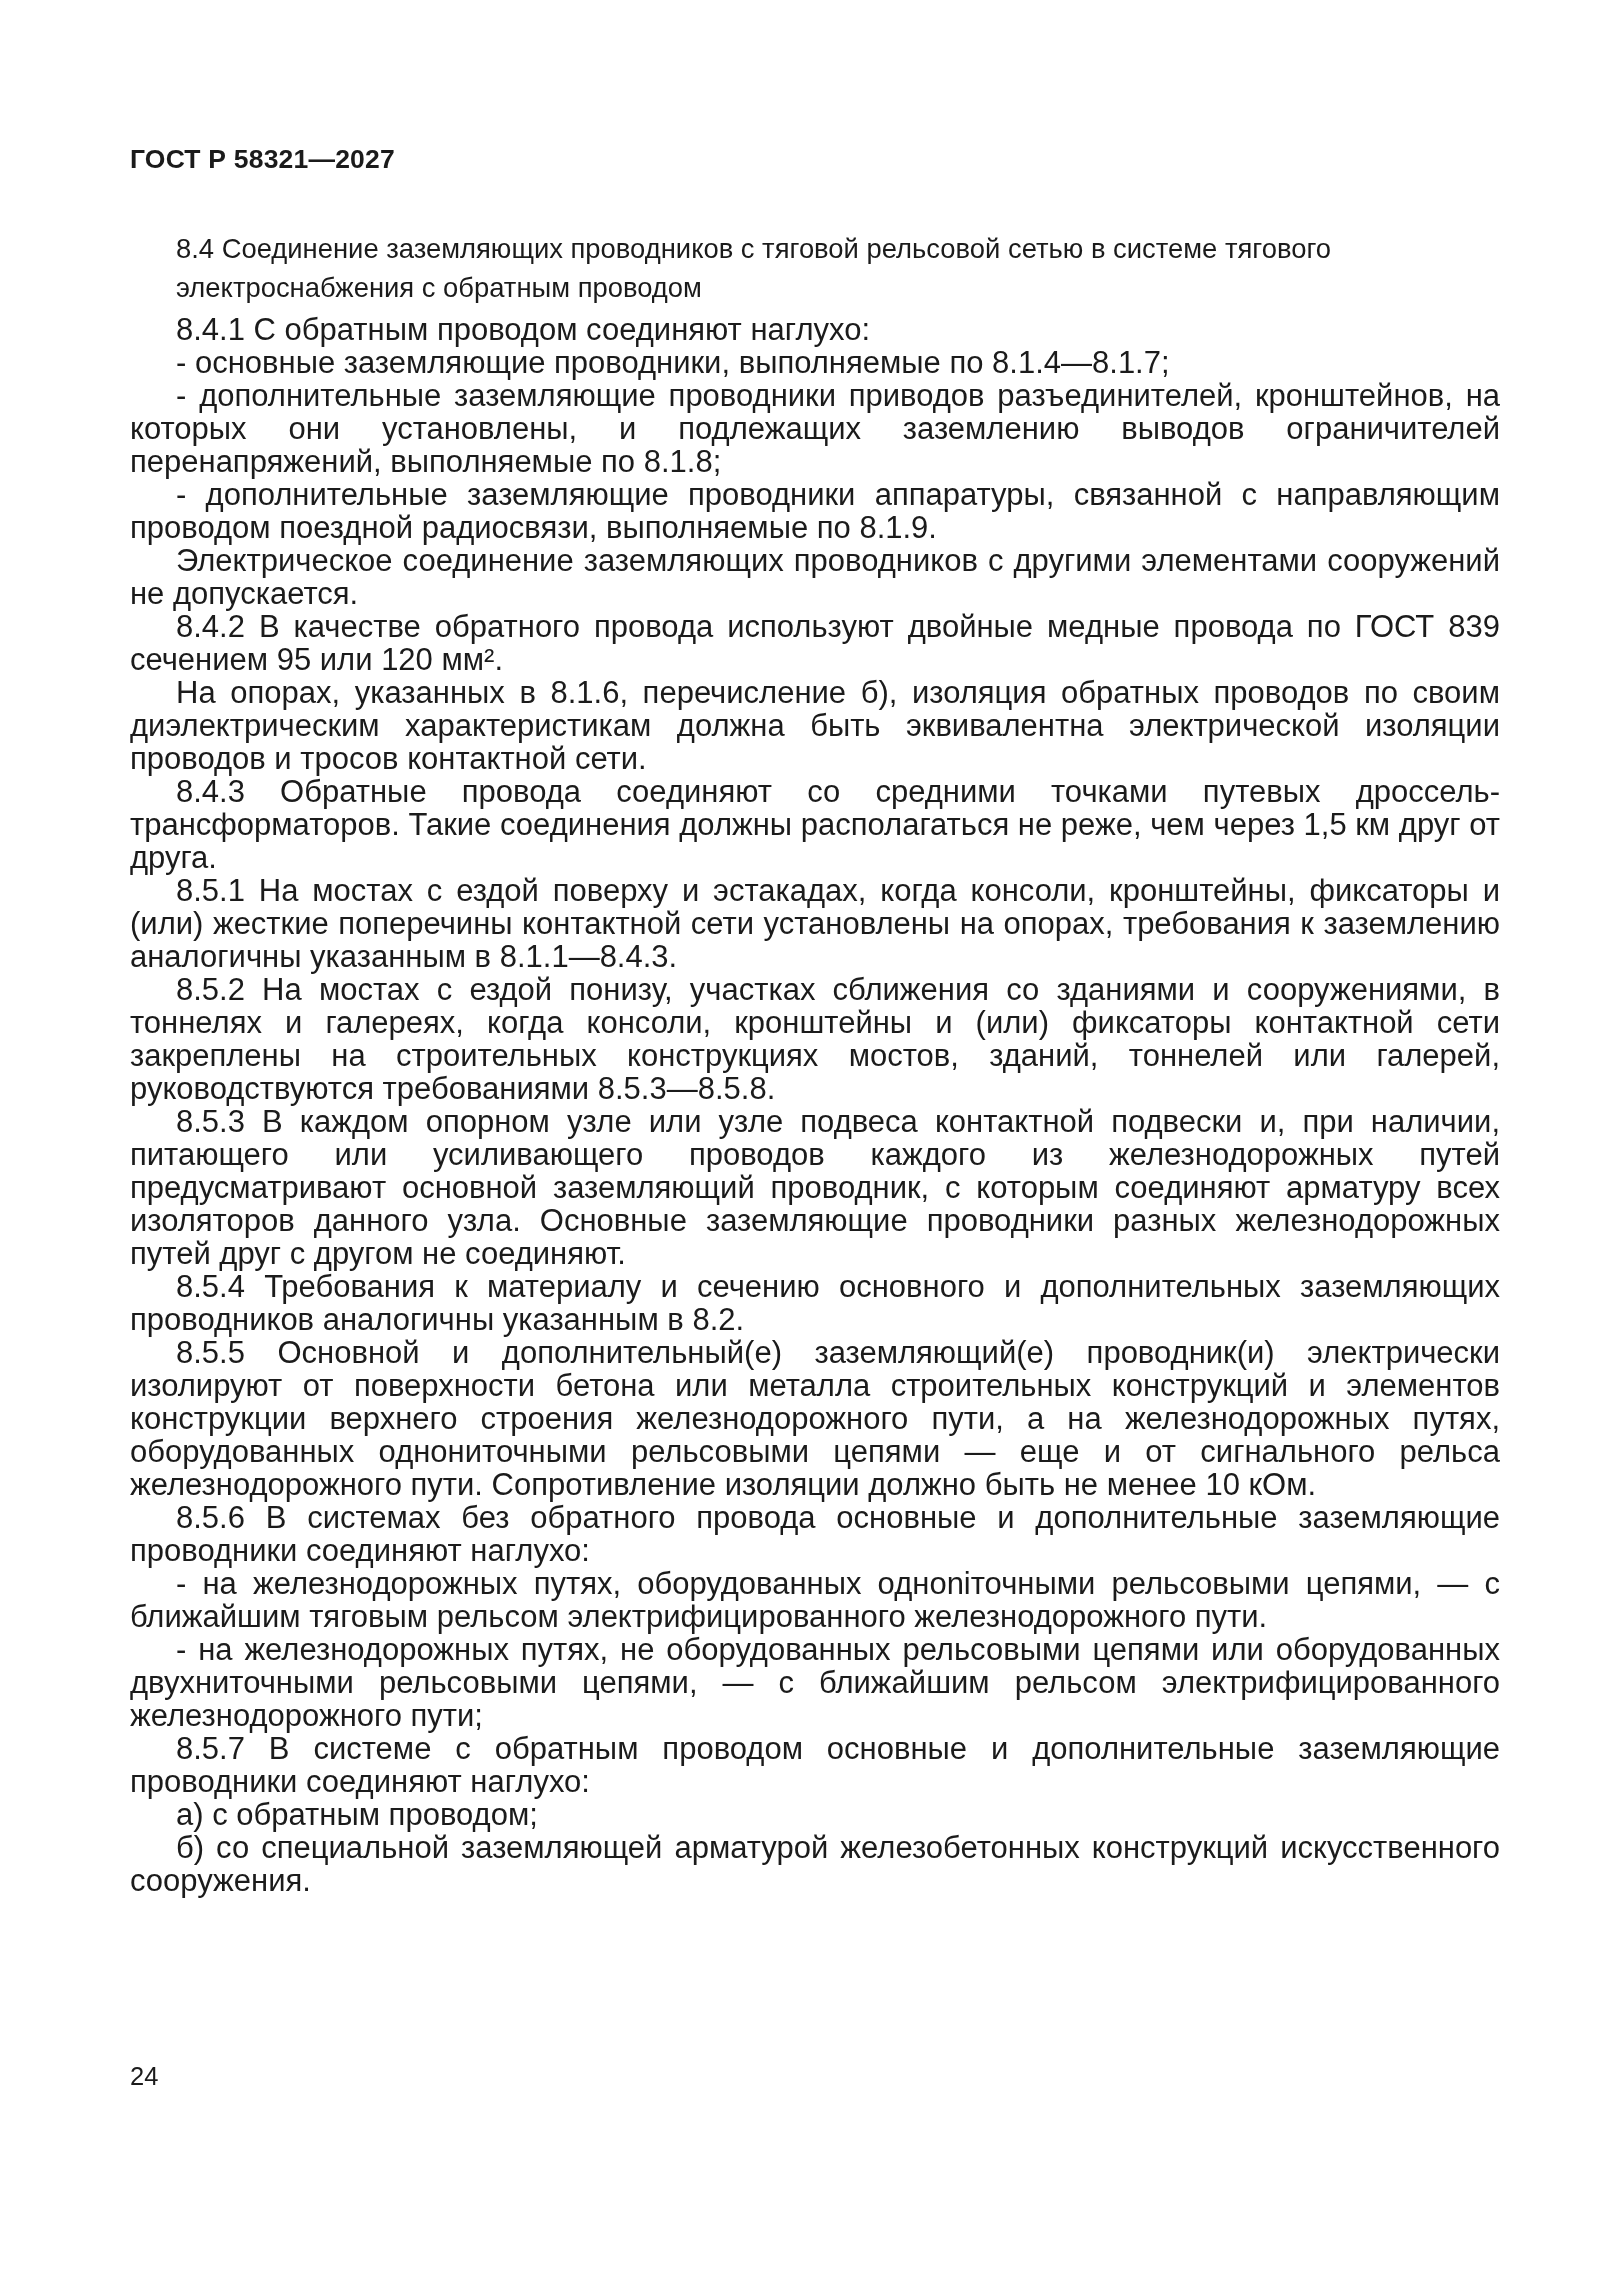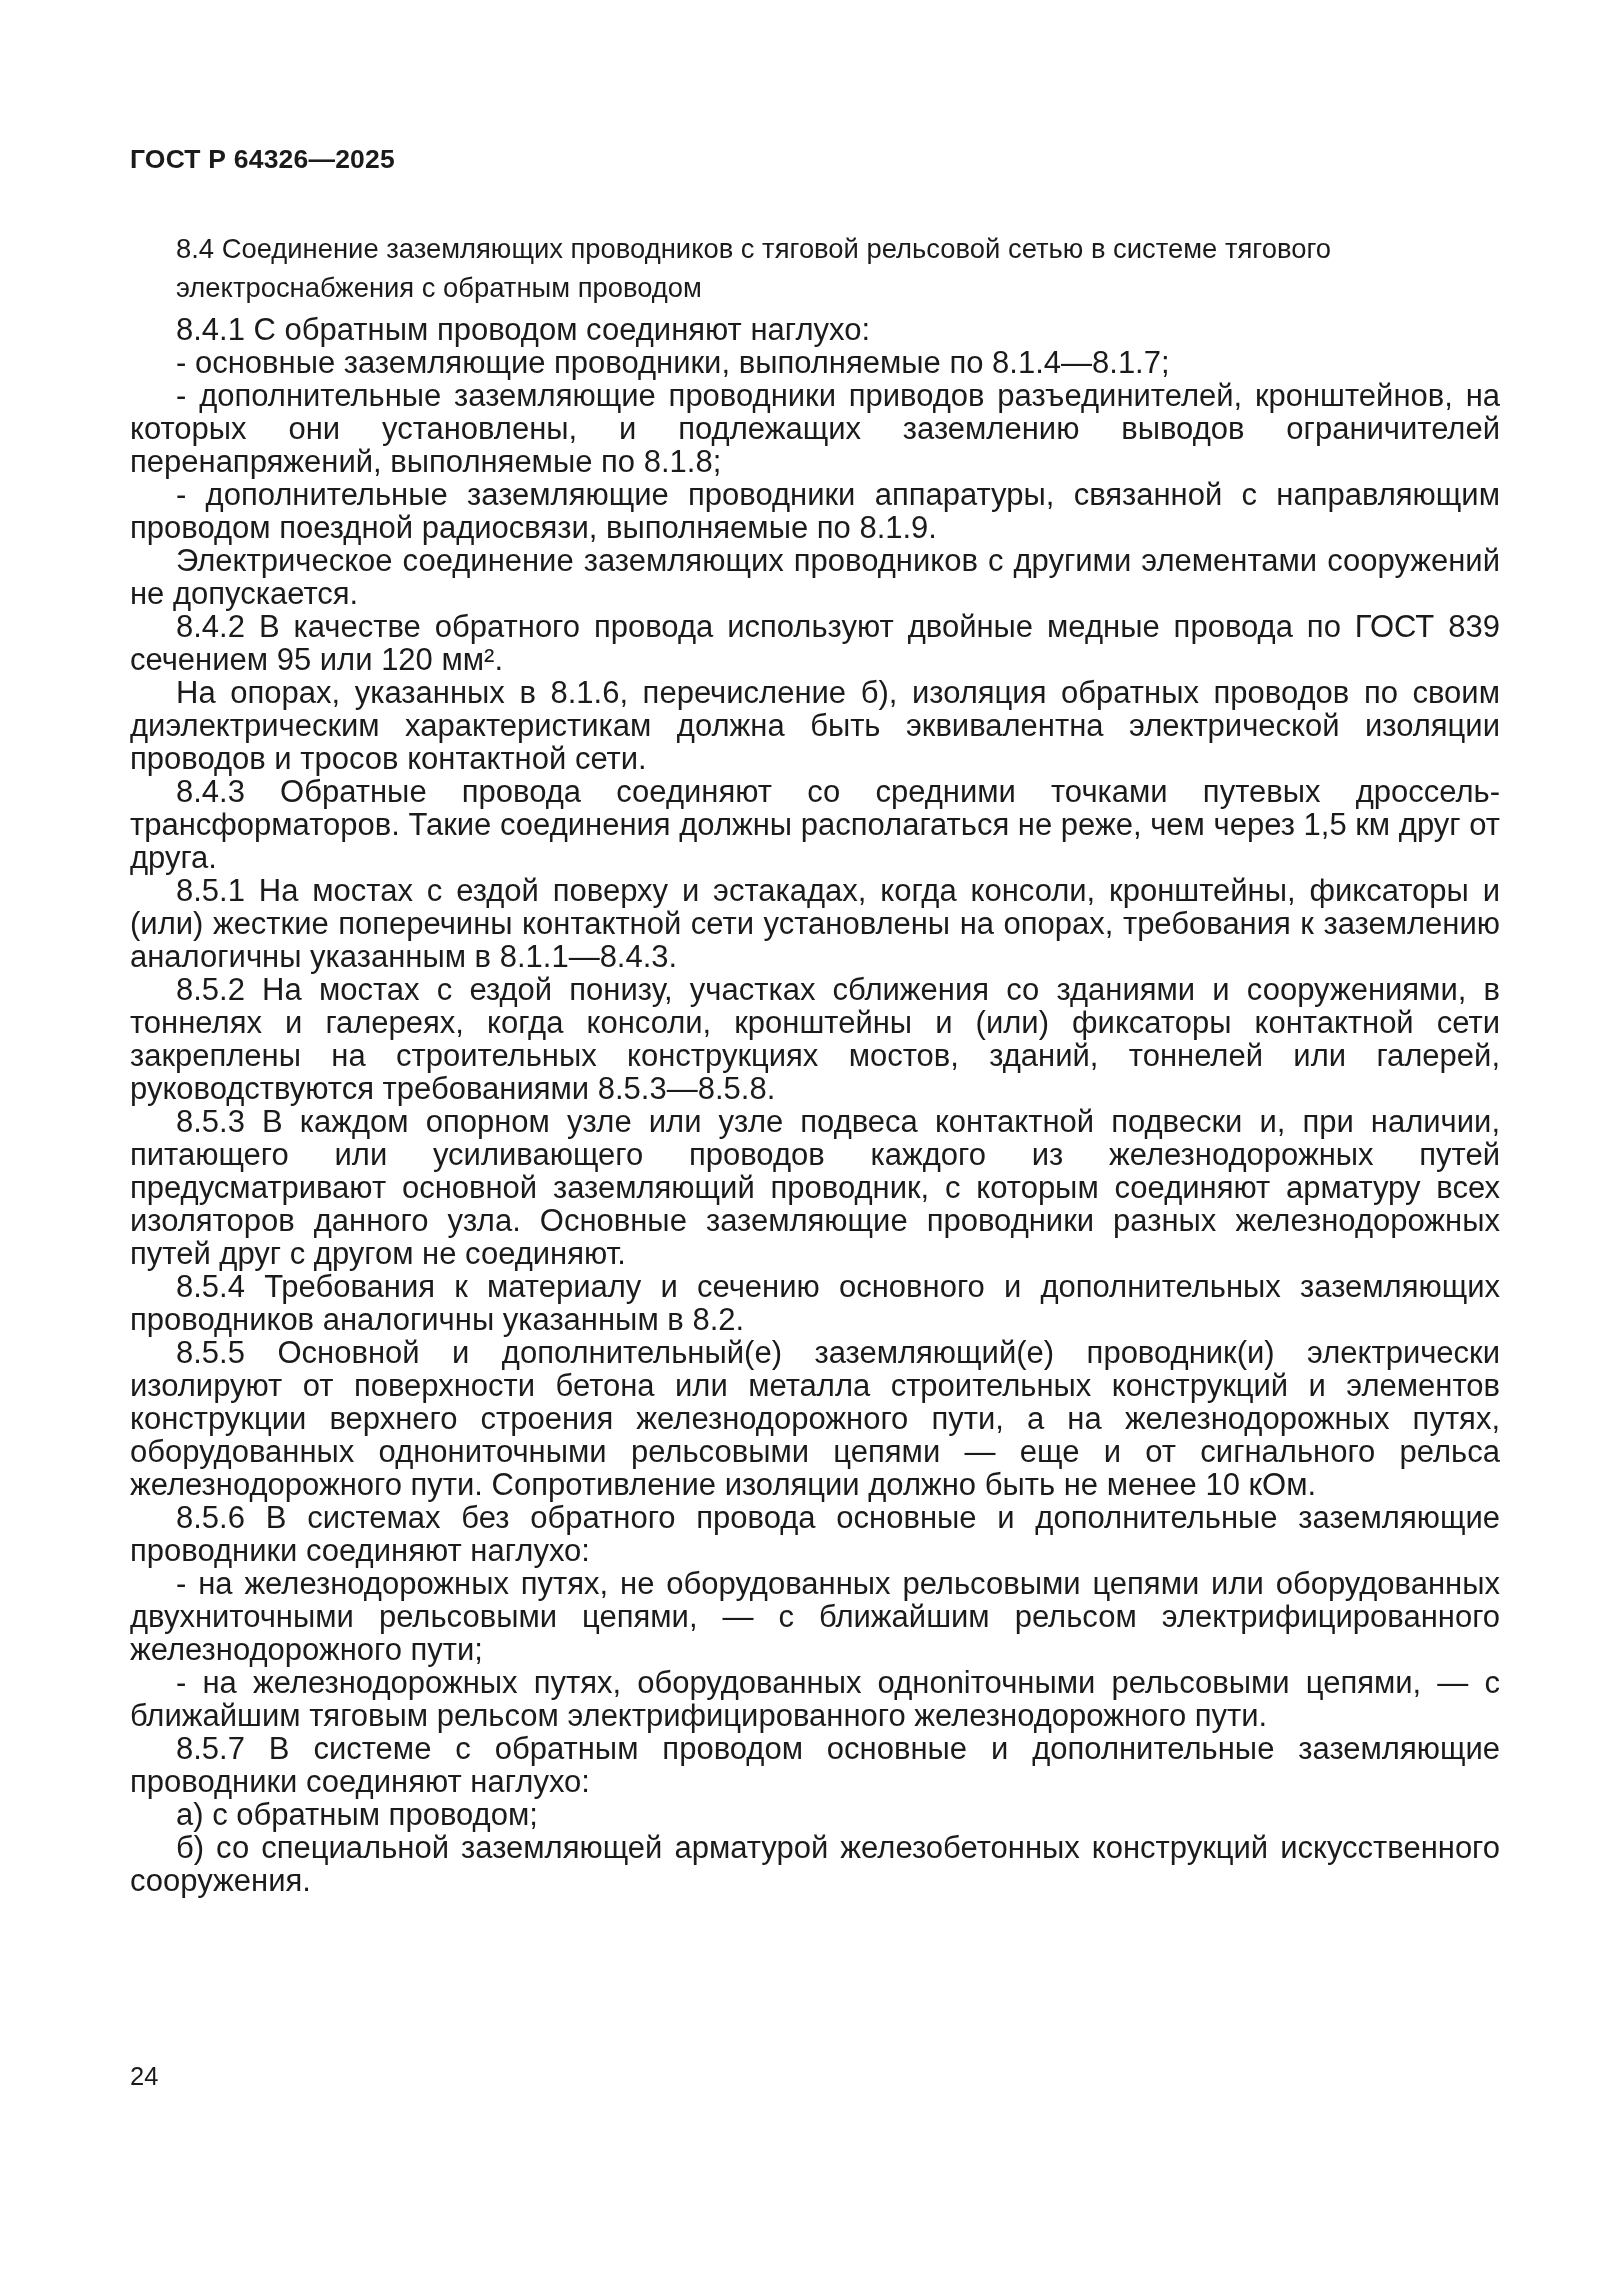--- a/index.html
+++ b/index.html
@@ -50,39 +50,39 @@
     left: 130px;
     top: 2060px;
     font-size: 25.5px;
     line-height: 32px;
   }
 </style>
 </head>
 <body>
 
 <div class="page">
-  <div class="doc-header">ГОСТ Р 64326—2025</div>
+  <div class="doc-header">ГОСТ Р 58321—2027</div>
 
   <h2 class="sec-heading first">8.4 Соединение заземляющих проводников с тяговой рельсовой сетью в системе тягового электроснабжения с обратным проводом</h2>
   <p class="body-p">8.4.1 С обратным проводом соединяют наглухо:</p>
   <p class="body-p">- основные заземляющие проводники, выполняемые по 8.1.4—8.1.7;</p>
   <p class="body-p">- дополнительные заземляющие проводники приводов разъединителей, кронштейнов, на которых они установлены, и подлежащих заземлению выводов ограничителей перенапряжений, выполняемые по 8.1.8;</p>
   <p class="body-p">- дополнительные заземляющие проводники аппаратуры, связанной с направляющим проводом поездной радиосвязи, выполняемые по 8.1.9.</p>
   <p class="body-p">Электрическое соединение заземляющих проводников с другими элементами сооружений не допускается.</p>
   <p class="body-p">8.4.2 В качестве обратного провода используют двойные медные провода по ГОСТ 839 сечением 95 или 120 мм².</p>
   <p class="body-p">На опорах, указанных в 8.1.6, перечисление б), изоляция обратных проводов по своим диэлектрическим характеристикам должна быть эквивалентна электрической изоляции проводов и тросов контактной сети.</p>
   <p class="body-p">8.4.3 Обратные провода соединяют со средними точками путевых дроссель-трансформаторов. Такие соединения должны располагаться не реже, чем через 1,5 км друг от друга.</p>
 
   <p class="body-p">8.5.1 На мостах с ездой поверху и эстакадах, когда консоли, кронштейны, фиксаторы и (или) жесткие поперечины контактной сети установлены на опорах, требования к заземлению аналогичны указанным в 8.1.1—8.4.3.</p>
   <p class="body-p">8.5.2 На мостах с ездой понизу, участках сближения со зданиями и сооружениями, в тоннелях и галереях, когда консоли, кронштейны и (или) фиксаторы контактной сети закреплены на строительных конструкциях мостов, зданий, тоннелей или галерей, руководствуются требованиями 8.5.3—8.5.8.</p>
   <p class="body-p">8.5.3 В каждом опорном узле или узле подвеса контактной подвески и, при наличии, питающего или усиливающего проводов каждого из железнодорожных путей предусматривают основной заземляющий проводник, с которым соединяют арматуру всех изоляторов данного узла. Основные заземляющие проводники разных железнодорожных путей друг с другом не соединяют.</p>
   <p class="body-p">8.5.4 Требования к материалу и сечению основного и дополнительных заземляющих проводников аналогичны указанным в 8.2.</p>
   <p class="body-p">8.5.5 Основной и дополнительный(е) заземляющий(е) проводник(и) электрически изолируют от поверхности бетона или металла строительных конструкций и элементов конструкции верхнего строения железнодорожного пути, а на железнодорожных путях, оборудованных однониточными рельсовыми цепями — еще и от сигнального рельса железнодорожного пути. Сопротивление изоляции должно быть не менее 10 кОм.</p>
   <p class="body-p">8.5.6 В системах без обратного провода основные и дополнительные заземляющие проводники соединяют наглухо:</p>
+  <p class="body-p">- на железнодорожных путях, оборудованных одноniточными рельсовыми цепями, — с ближайшим тяговым рельсом электрифицированного железнодорожного пути.</p>
   <p class="body-p">- на железнодорожных путях, не оборудованных рельсовыми цепями или оборудованных двухниточными рельсовыми цепями, — с ближайшим рельсом электрифицированного железнодорожного пути;</p>
-  <p class="body-p">- на железнодорожных путях, оборудованных одноniточными рельсовыми цепями, — с ближайшим тяговым рельсом электрифицированного железнодорожного пути.</p>
   <p class="body-p">8.5.7 В системе с обратным проводом основные и дополнительные заземляющие проводники соединяют наглухо:</p>
   <p class="body-p">а) с обратным проводом;</p>
   <p class="body-p">б) со специальной заземляющей арматурой железобетонных конструкций искусственного сооружения.</p>
 
   <div class="page-number">24</div>
 </div>
 
 
 </body></html>

